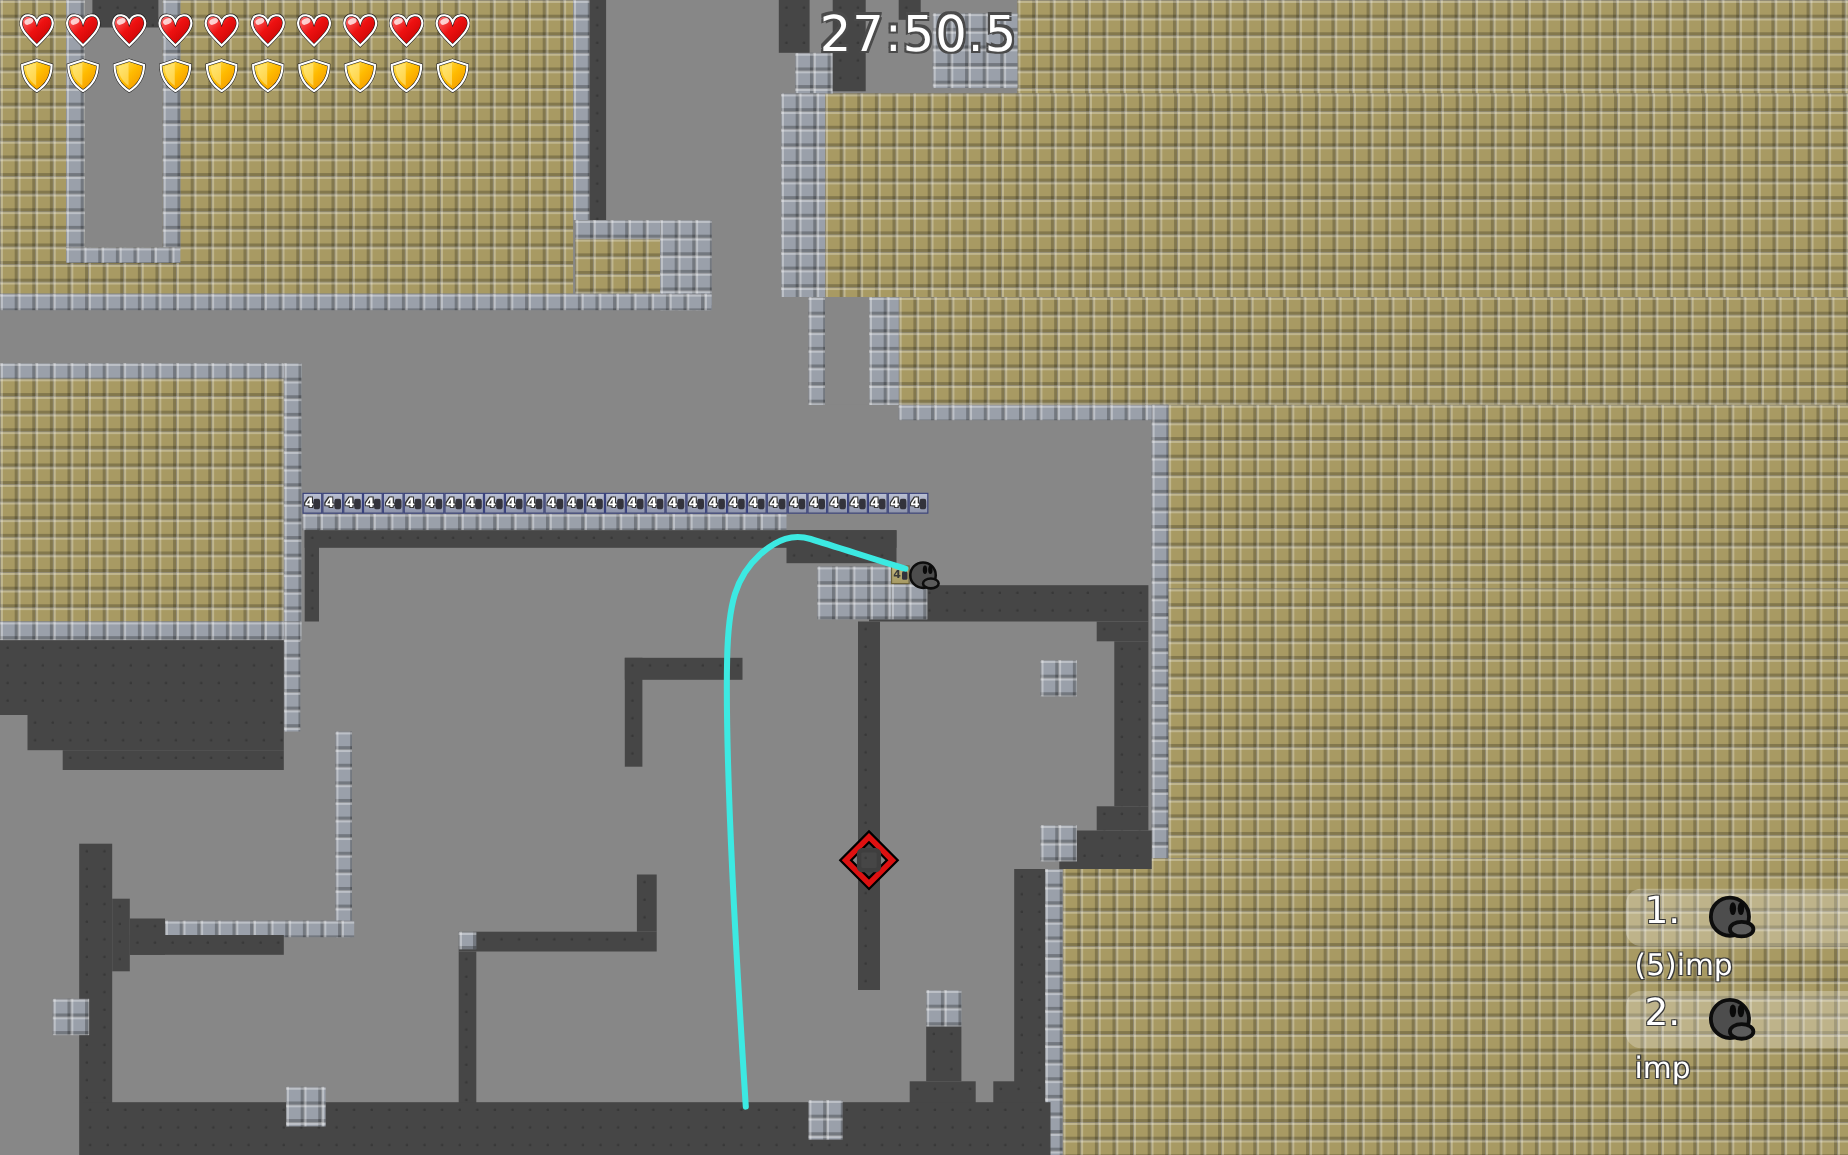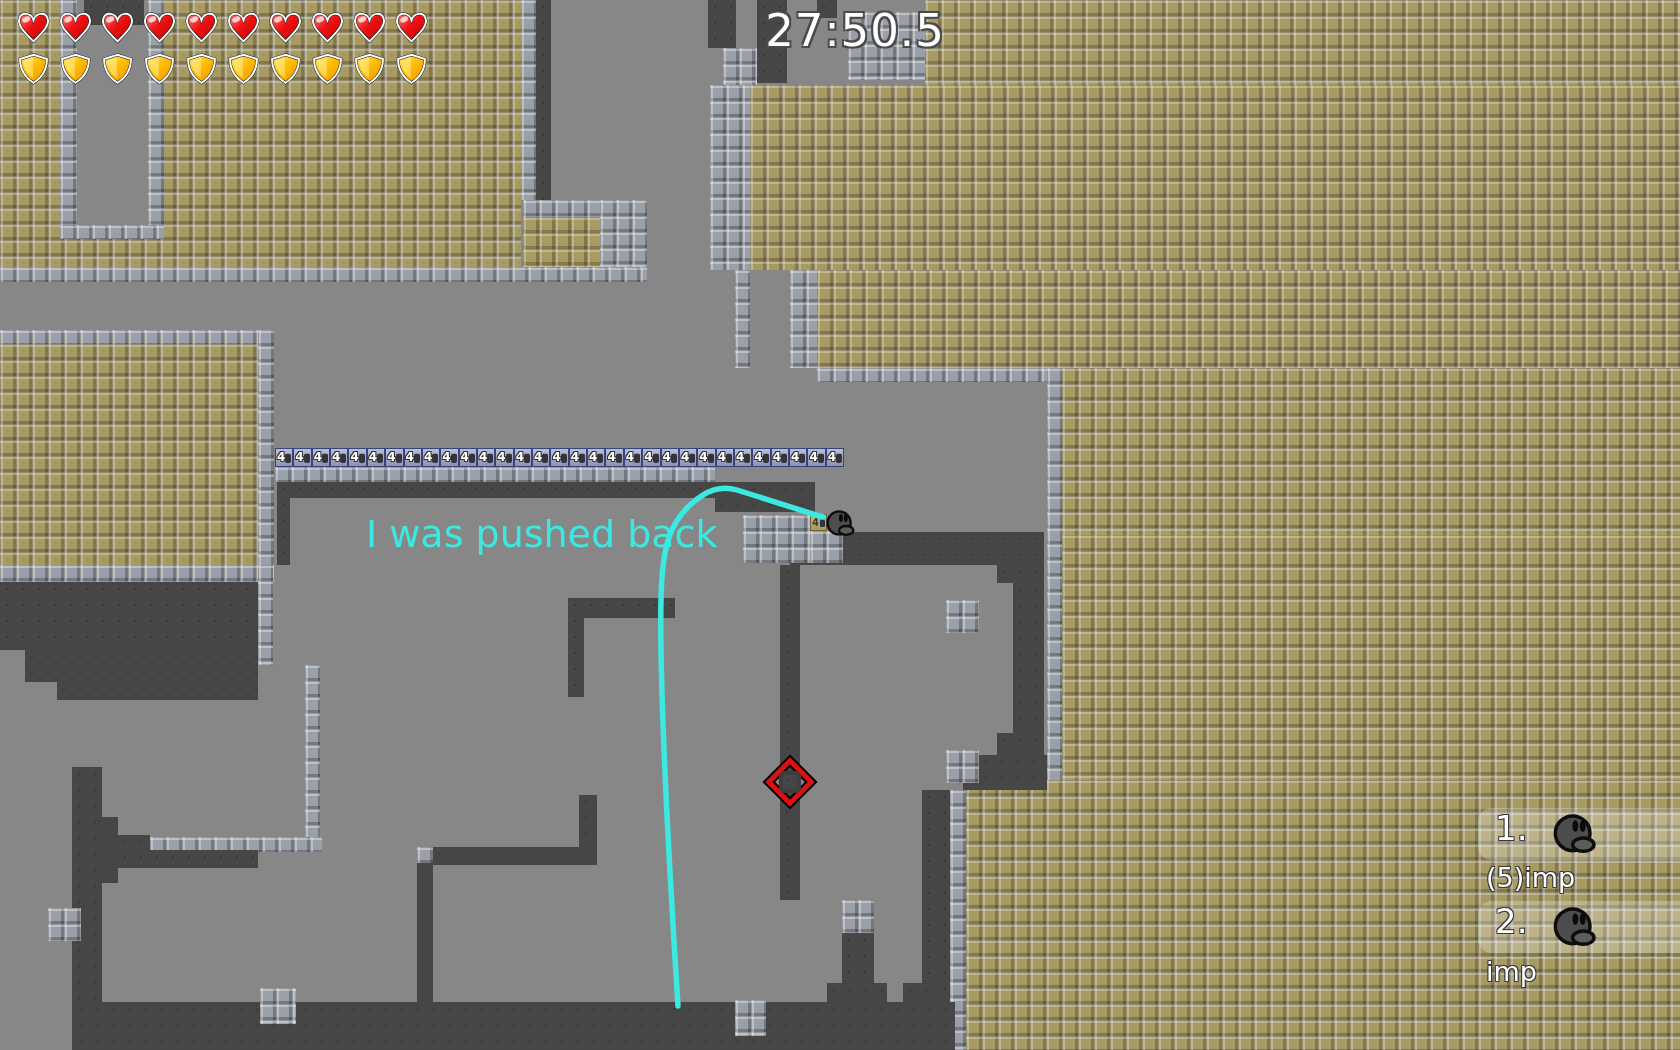--- a/index.html
+++ b/index.html
@@ -25,21 +25,21 @@
   
   .d{position:absolute;background-color:#464646;background-image:
     radial-gradient(circle 1px at 7px 7px, #383838 1px, transparent 1.5px);
     background-size:16px 16px;}
   
   .g{position:absolute;background:#878787;}
   
   #hearts,#shields{position:absolute;left:14px;display:flex;gap:3px;}
   #hearts{top:8px;} #shields{top:50px;}
   .hud-ic{width:39px;height:40px;}
-  #timer{position:absolute;top:4px;left:700px;width:310px;text-align:center;
+  #timer{position:absolute;top:4px;left:680px;width:310px;text-align:center;
     font-size:45px;color:#fff;letter-spacing:1px;
     text-shadow:2px 2px 0 #4a4a4a,-2px 2px 0 #4a4a4a,2px -2px 0 #4a4a4a,-2px -2px 0 #4a4a4a;}
   
   #tp-row{position:absolute;left:275px;top:448px;width:441px;height:19px;display:flex;}
   .tp{box-sizing:border-box;flex:1 1 0;height:19px;border:1px solid #39427e;
     background:linear-gradient(180deg,#b9bfd2,#8e94ab);
     display:flex;align-items:center;justify-content:space-between;padding:0 1px;
     font-size:12px;font-weight:bold;color:#fff;line-height:17px;
     text-shadow:1px 1px 0 #333,-1px -1px 0 #333,1px -1px 0 #333,-1px 1px 0 #333;}
   .tp-imp{width:6px;height:10px;background:linear-gradient(180deg,#8a8a96 1px,#33333c 1px);
@@ -315,21 +315,20 @@
   </svg>
 
   <svg class="abs" style="left:762px;top:754px" width="56" height="56" viewBox="0 0 56 56">
     <g transform="rotate(45 28 28)">
       <rect x="13" y="13" width="30" height="30" fill="none" stroke="#000000" stroke-width="9"></rect>
       <rect x="13" y="13" width="30" height="30" fill="none" stroke="#dd1111" stroke-width="5"></rect>
     </g>
     <rect x="19" y="19" width="18" height="18" rx="3" fill="none" stroke="#3e3e3e" stroke-width="4"></rect>
   </svg>
 
-  <div id="message">I was pushed back</div>
 
   <div id="hearts">
     <svg class="hud-ic" viewBox="0 0 32 32">
         <use href="#heart-shape"></use>
       </svg>
 
     <svg class="hud-ic" viewBox="0 0 32 32">
         <use href="#heart-shape"></use>
       </svg>
 

